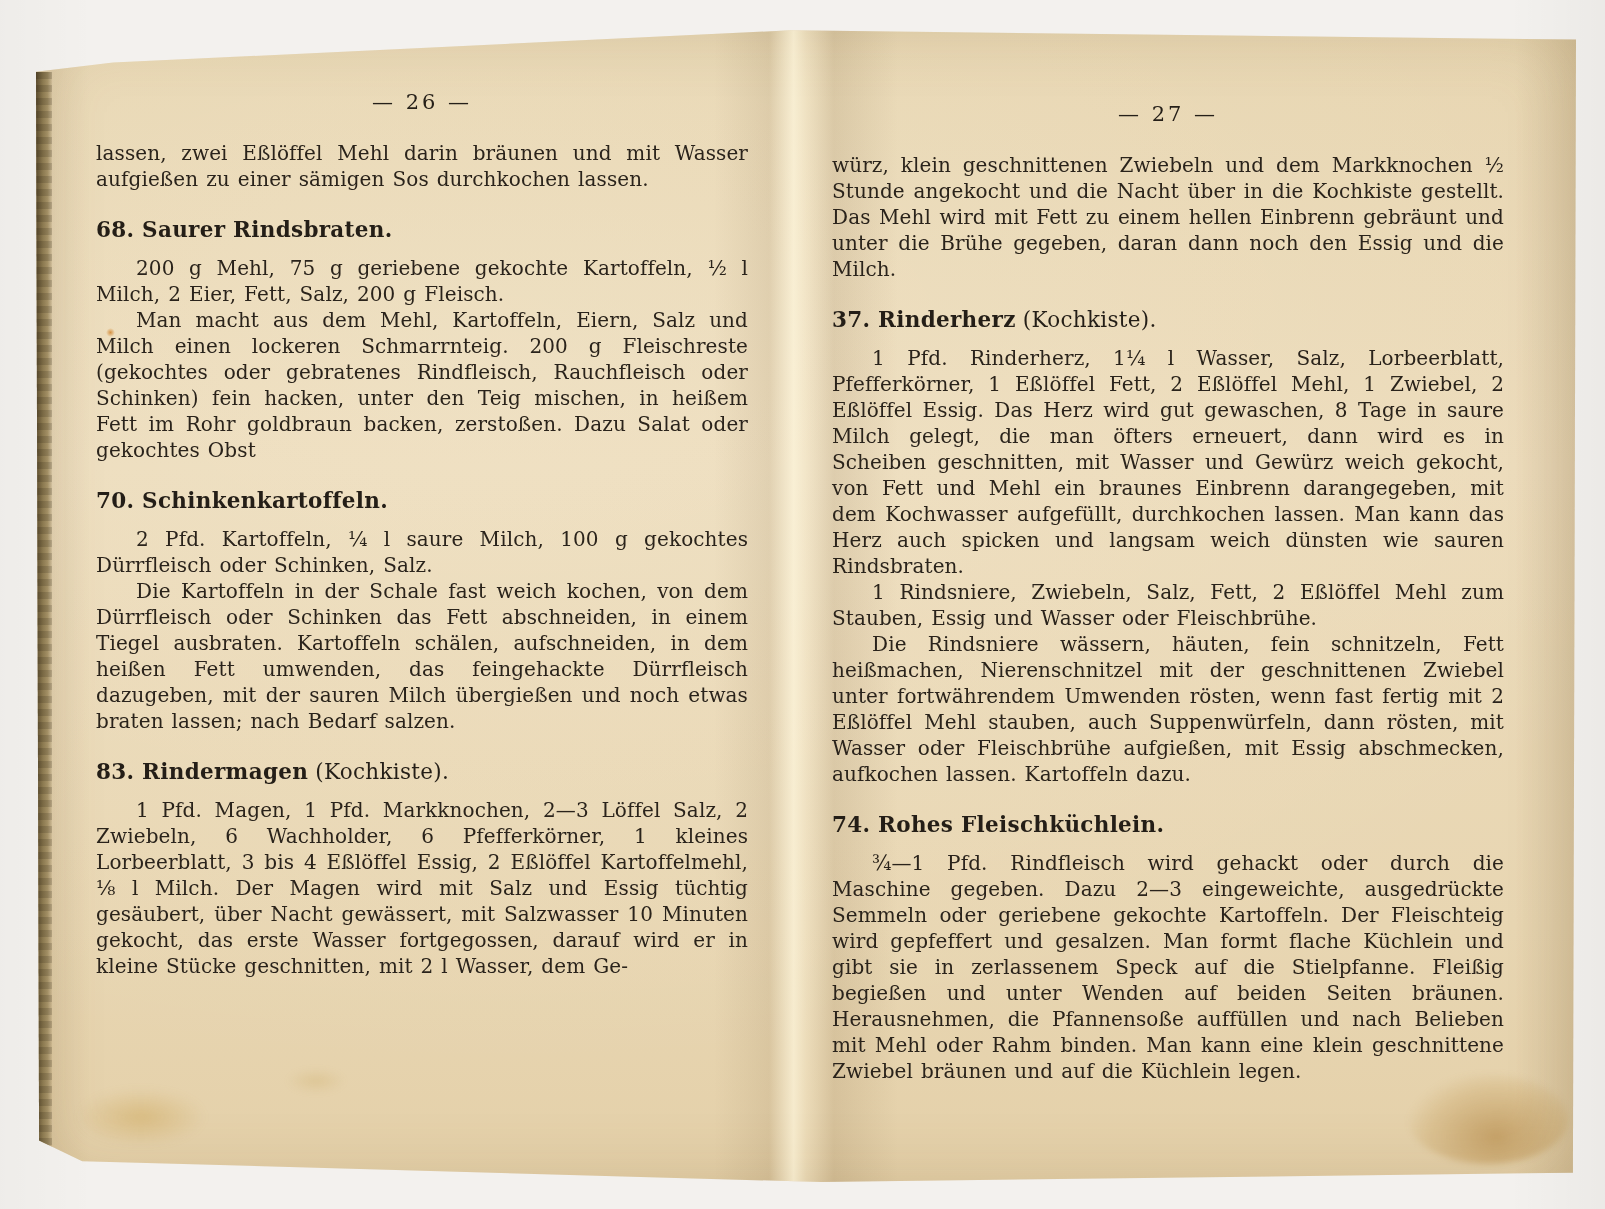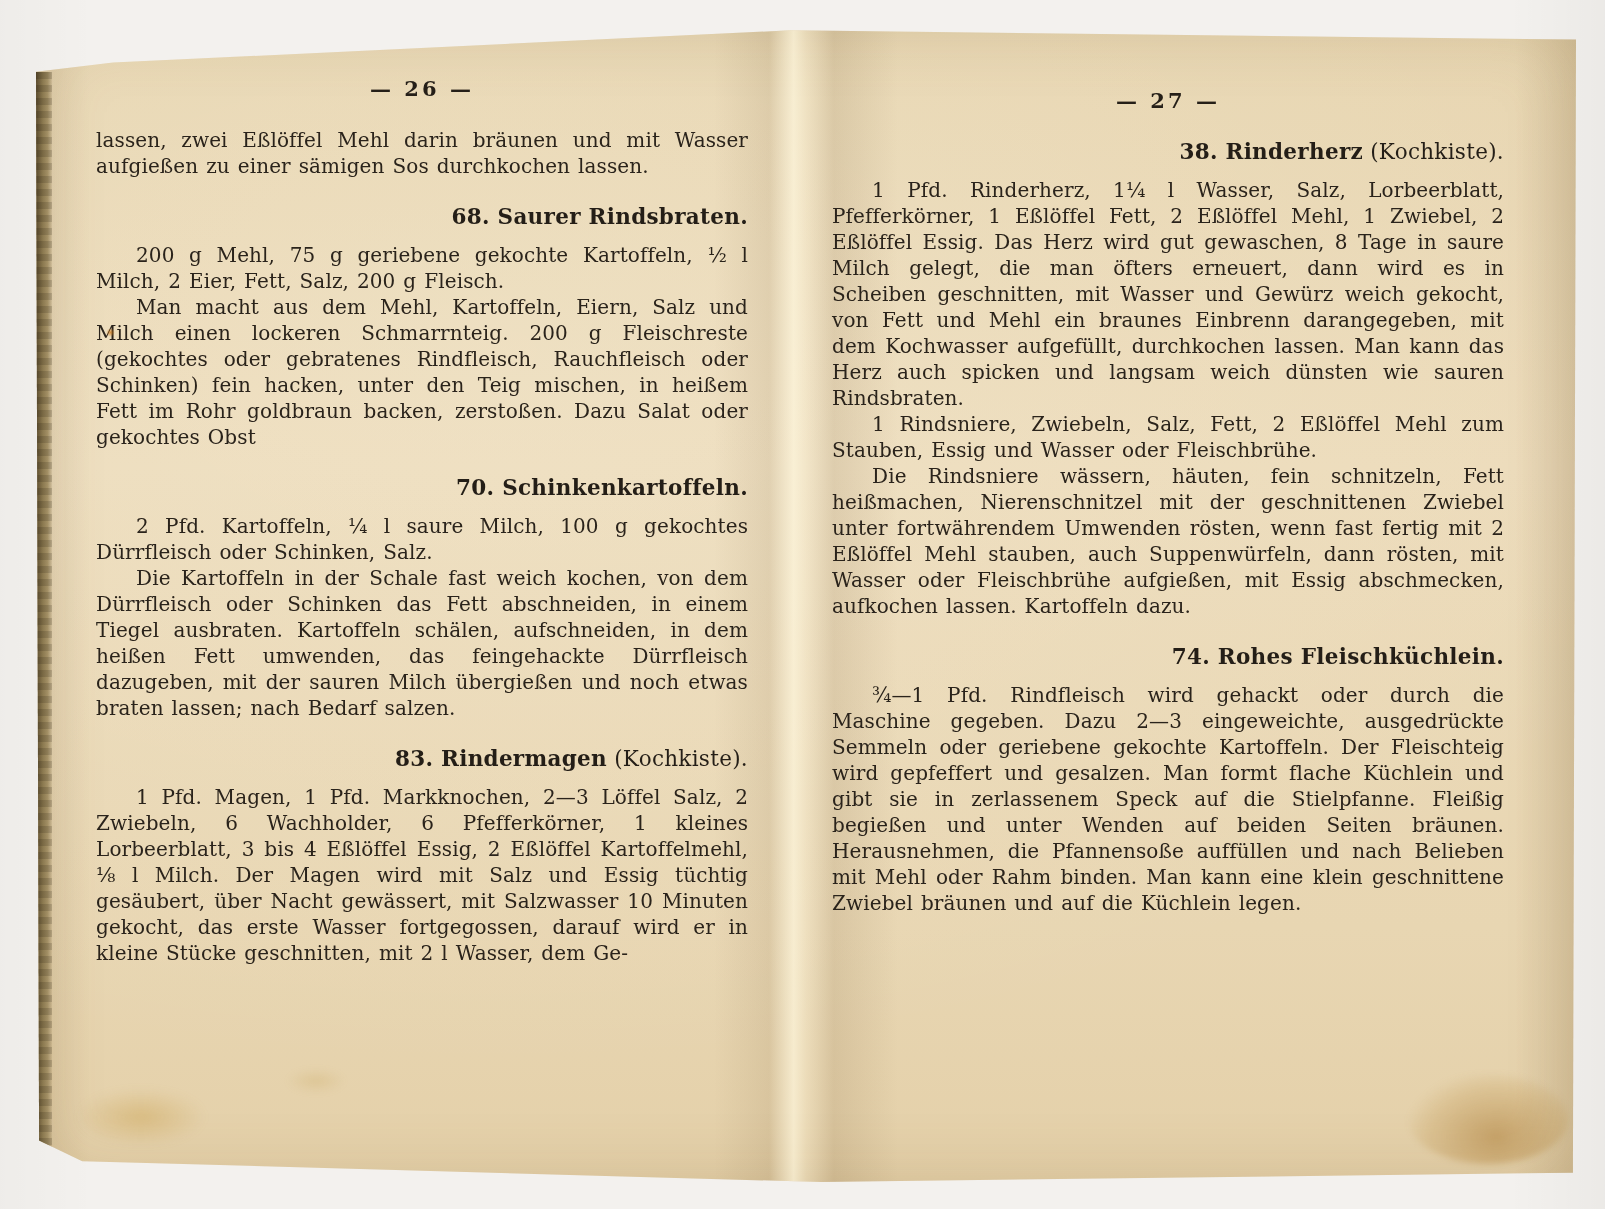--- a/index.html
+++ b/index.html
@@ -43,30 +43,30 @@
     background:
       repeating-linear-gradient(180deg, rgba(60,48,26,0.25) 0 7px, rgba(120,100,60,0.12) 7px 13px),
       linear-gradient(90deg, #57482c, #8d7b52 42%, #a8956a 72%, rgba(168,149,106,0));
   }
   .page{position:absolute;top:0;height:100%;}
   .page-left{left:60px;width:652px;}
   .page-right{left:796px;width:672px;}
   .page-inner-left{padding-top:48px;}
   .page-inner-right{padding-top:60px;}
   .pagehead{
-    text-align:center;font-size:21px;font-weight:bold;
-    letter-spacing:3px;margin:0 0 26px 0;color:#251f18;
+    text-align:center;font-size:21px;font-weight:normal;
+    letter-spacing:3px;margin:14px 0 26px 0;color:#251f18;
   }
   p.body{
     font-size:20px;line-height:26px;text-align:justify;margin:0;
     word-spacing:1.5px;letter-spacing:0.1px;
   }
   p.indent{text-indent:40px;}
   h3.sec{
-    text-align:right;font-size:21.5px;font-weight:bold;
+    text-align:left;font-size:21.5px;font-weight:bold;
     margin:25px 0 13px 0;letter-spacing:0.3px;color:#241e17;
   }
   h3.sec .suffix{font-weight:normal;}
   .stain{position:absolute;border-radius:50%;pointer-events:none;}
   .stain-1{left:40px;bottom:36px;width:130px;height:58px;
     background:radial-gradient(ellipse at center, rgba(193,146,50,0.34), rgba(193,146,50,0) 70%);filter:blur(4px);}
   .stain-2{left:1372px;bottom:18px;width:160px;height:90px;
     background:radial-gradient(ellipse at 55% 70%, rgba(160,106,28,0.46), rgba(178,128,44,0.18) 55%, rgba(178,128,44,0) 75%);filter:blur(3px);}
   .stain-3{left:70px;top:300px;width:9px;height:9px;
     background:radial-gradient(circle, rgba(205,120,25,0.75), rgba(205,120,25,0) 70%);}
@@ -104,23 +104,24 @@
         <h3 class="sec"><span class="title">83. Rindermagen</span><span class="suffix"> (Kochkiste).</span></h3>
         <p class="body indent">1 Pfd. Magen, 1 Pfd. Markknochen, 2—3 Löffel Salz, 2 Zwiebeln, 6 Wachholder, 6 Pfefferkörner, 1 kleines Lorbeerblatt, 3 bis 4 Eßlöffel Essig, 2 Eßlöffel Kartoffelmehl, ⅛ l Milch.  Der Magen wird mit Salz und Essig tüchtig gesäubert, über Nacht gewässert, mit Salzwasser 10 Minuten gekocht, das erste Wasser fortgegossen, darauf wird er in kleine Stücke geschnitten, mit 2 l Wasser, dem Ge-</p>
       </div>
     </div>
   </div>
 
   <div class="page page-right">
     <div class="page-inner-right">
       <div class="pagehead">—  27  —</div>
 
+      <p class="body">würz, klein geschnittenen Zwiebeln und dem Markknochen ½ Stunde angekocht und die Nacht über in die Kochkiste gestellt.  Das Mehl wird mit Fett zu einem hellen Einbrenn gebräunt und unter die Brühe gegeben, daran dann noch den Essig und die Milch.</p>
 
       <div class="section">
-        <h3 class="sec"><span class="title">38. Rinderherz</span><span class="suffix"> (Kochkiste).</span></h3>
+        <h3 class="sec"><span class="title">37. Rinderherz</span><span class="suffix"> (Kochkiste).</span></h3>
         <p class="body indent">1 Pfd. Rinderherz, 1¼ l Wasser, Salz, Lorbeerblatt, Pfefferkörner, 1 Eßlöffel Fett, 2 Eßlöffel Mehl, 1 Zwiebel, 2 Eßlöffel Essig. Das Herz wird gut gewaschen, 8 Tage in saure Milch gelegt, die man öfters erneuert, dann wird es in Scheiben geschnitten, mit Wasser und Gewürz weich gekocht, von Fett und Mehl ein braunes Einbrenn darangegeben, mit dem Kochwasser aufgefüllt, durchkochen lassen.  Man kann das Herz auch spicken und langsam weich dünsten wie sauren Rindsbraten.</p>
       </div>
 
       <div class="section">
         <p class="body indent">1 Rindsniere, Zwiebeln, Salz, Fett, 2 Eßlöffel Mehl zum Stauben, Essig und Wasser oder Fleischbrühe.</p>
         <p class="body indent">Die Rindsniere wässern, häuten, fein schnitzeln, Fett heißmachen, Nierenschnitzel mit der geschnittenen Zwiebel unter fortwährendem Umwenden rösten, wenn fast fertig mit 2 Eßlöffel Mehl stauben, auch Suppenwürfeln, dann rösten, mit Wasser oder Fleischbrühe aufgießen, mit Essig abschmecken, aufkochen lassen. Kartoffeln dazu.</p>
       </div>
 
       <div class="section">
         <h3 class="sec"><span class="title">74. Rohes Fleischküchlein.</span><span class="suffix"></span></h3>

